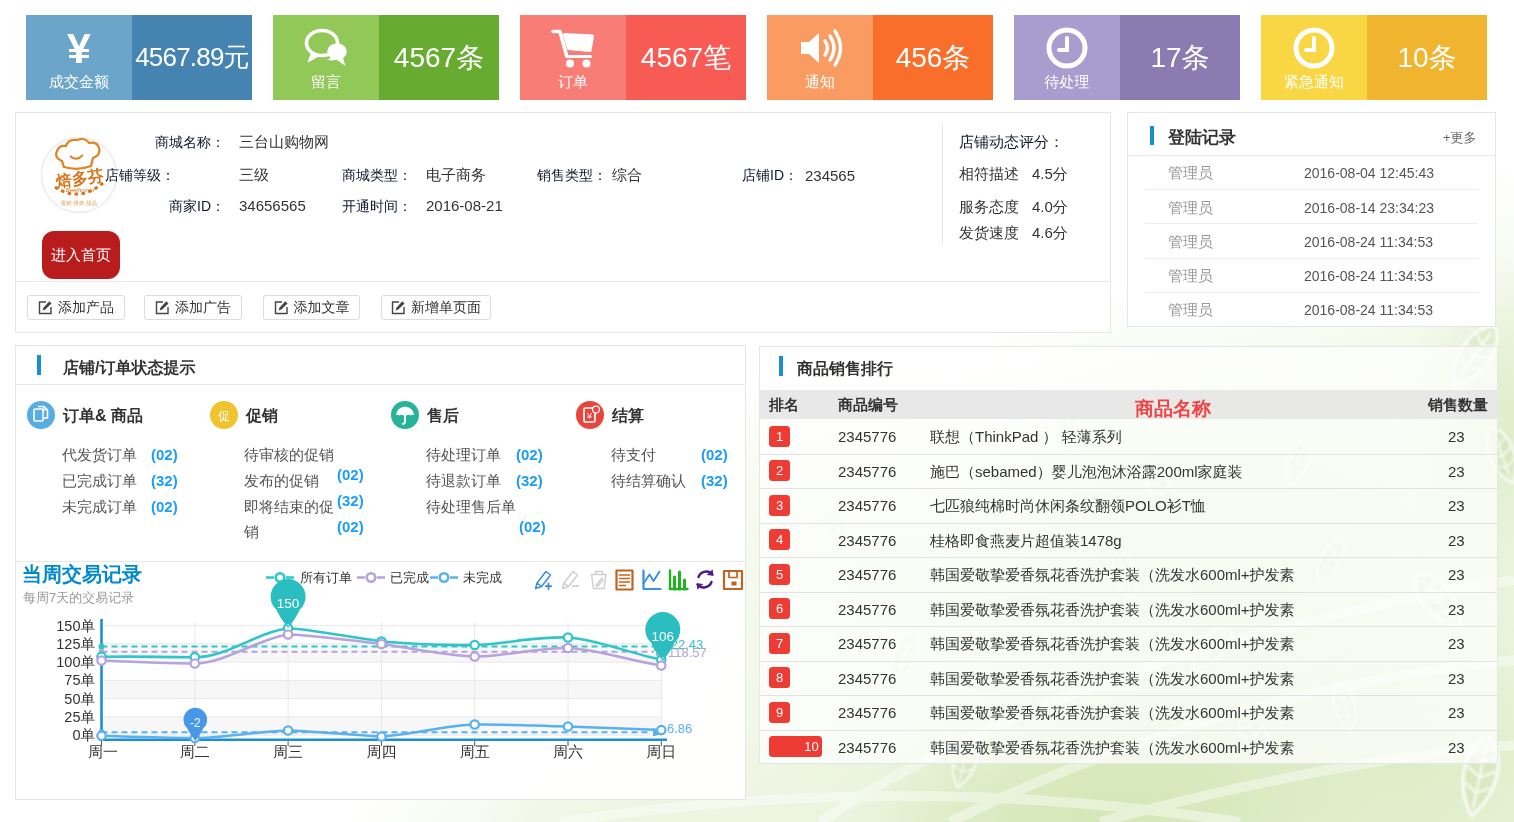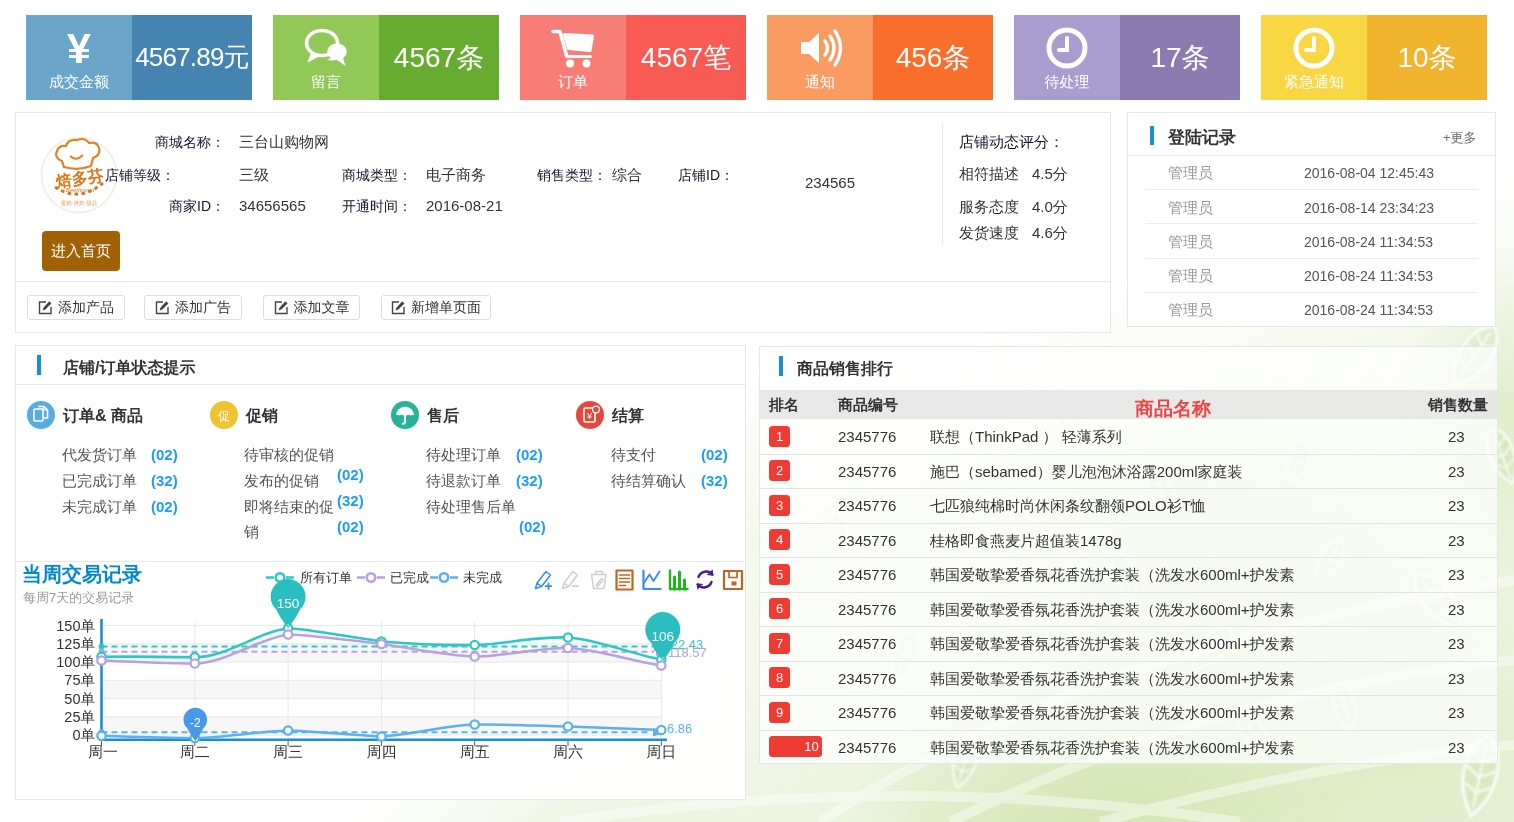--- a/index.html
+++ b/index.html
@@ -194,37 +194,37 @@
 </svg>
 
 <div class="irow lbl-g" style="left:105px;top:134px;width:120px;text-align:right;font-size:14px;">商城名称：</div>
 <div class="irow val-d" style="left:239px;top:133px;">三台山购物网</div>
 <div class="irow lbl-g" style="left:105px;top:167px;width:120px;text-align:left;font-size:14px;">店铺等级：</div>
 <div class="irow val-d" style="left:239px;top:166px;">三级</div>
 <div class="irow lbl-g" style="left:292px;top:167px;width:120px;text-align:right;font-size:14px;">商城类型：</div>
 <div class="irow val-d" style="left:426px;top:166px;">电子商务</div>
 <div class="irow lbl-g" style="left:487px;top:167px;width:120px;text-align:right;font-size:14px;">销售类型：</div>
 <div class="irow val-d" style="left:612px;top:166px;">综合</div>
-<div class="irow lbl-g" style="left:678px;top:167px;width:120px;font-size:14px;">店铺ID：</div>
-<div class="irow val-d" style="left:805px;top:174px;">234565</div>
+<div class="irow lbl-g" style="left:678px;top:167px;width:120px;text-align:right;font-size:14px;">店铺ID：</div>
+<div class="irow val-d" style="left:805px;top:167px;">234565</div>
 <div class="irow lbl-g" style="left:105px;top:198px;width:120px;text-align:right;font-size:14px;">商家ID：</div>
 <div class="irow val-d" style="left:239px;top:197px;">34656565</div>
 <div class="irow lbl-g" style="left:292px;top:198px;width:120px;text-align:right;font-size:14px;">开通时间：</div>
 <div class="irow val-d" style="left:426px;top:197px;">2016-08-21</div>
 
 <div class="abs" style="left:942px;top:124px;width:1px;height:120px;background:#e5e5e5;"></div>
 <div class="irow lbl-g" style="left:959px;top:133px;">店铺动态评分：</div>
 <div class="irow val-d" style="left:959px;top:165px;">相符描述</div>
 <div class="irow val-d" style="left:1032px;top:165px;">4.5分</div>
 <div class="irow val-d" style="left:959px;top:198px;">服务态度</div>
 <div class="irow val-d" style="left:1032px;top:198px;">4.0分</div>
 <div class="irow val-d" style="left:959px;top:224px;">发货速度</div>
 <div class="irow val-d" style="left:1032px;top:224px;">4.6分</div>
 
-<div class="abs" style="left:42px;top:231px;width:78px;height:40px;background:#a16207;border-radius:4px;
+<div class="abs" style="left:42px;top:231px;width:78px;height:48px;background:#b91c1c;border-radius:12px;
  color:#fff;font-size:15px;display:flex;align-items:center;justify-content:center;">进入首页</div>
 
 <div class="abs" style="left:16px;top:281px;width:1094px;height:1px;background:#e8e8e8;"></div>
 <div class="wbtn" style="left:27px;top:295px;width:98px;"><svg width="15" height="15" viewBox="0 0 15 15" style="margin-right:5px;">
       <path d="M13 7 L13 13.5 L1.5 13.5 L1.5 2 L8 2" fill="none" stroke="#444" stroke-width="1.4"></path>
       <path d="M11.3 1.2 L13.5 3.4 L7.3 9.6 L4.6 10.4 L5.4 7.7 Z" fill="#444"></path>
     </svg>添加产品</div>
 <div class="wbtn" style="left:144px;top:295px;width:98px;"><svg width="15" height="15" viewBox="0 0 15 15" style="margin-right:5px;">
       <path d="M13 7 L13 13.5 L1.5 13.5 L1.5 2 L8 2" fill="none" stroke="#444" stroke-width="1.4"></path>
       <path d="M11.3 1.2 L13.5 3.4 L7.3 9.6 L4.6 10.4 L5.4 7.7 Z" fill="#444"></path>

